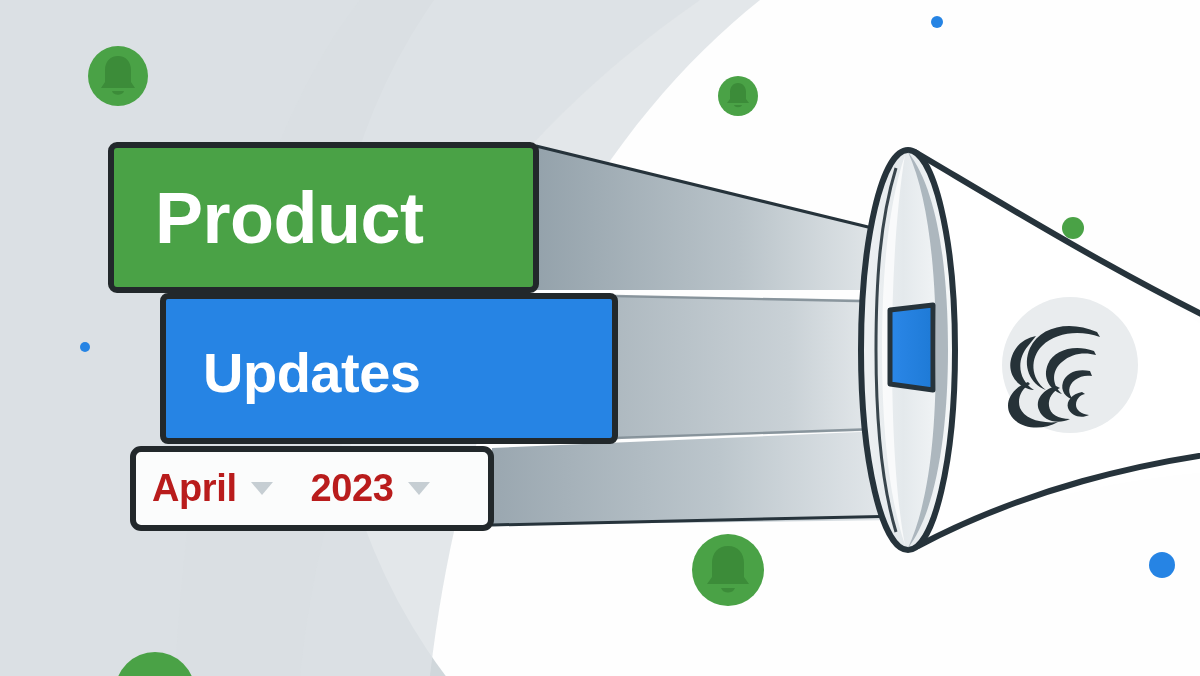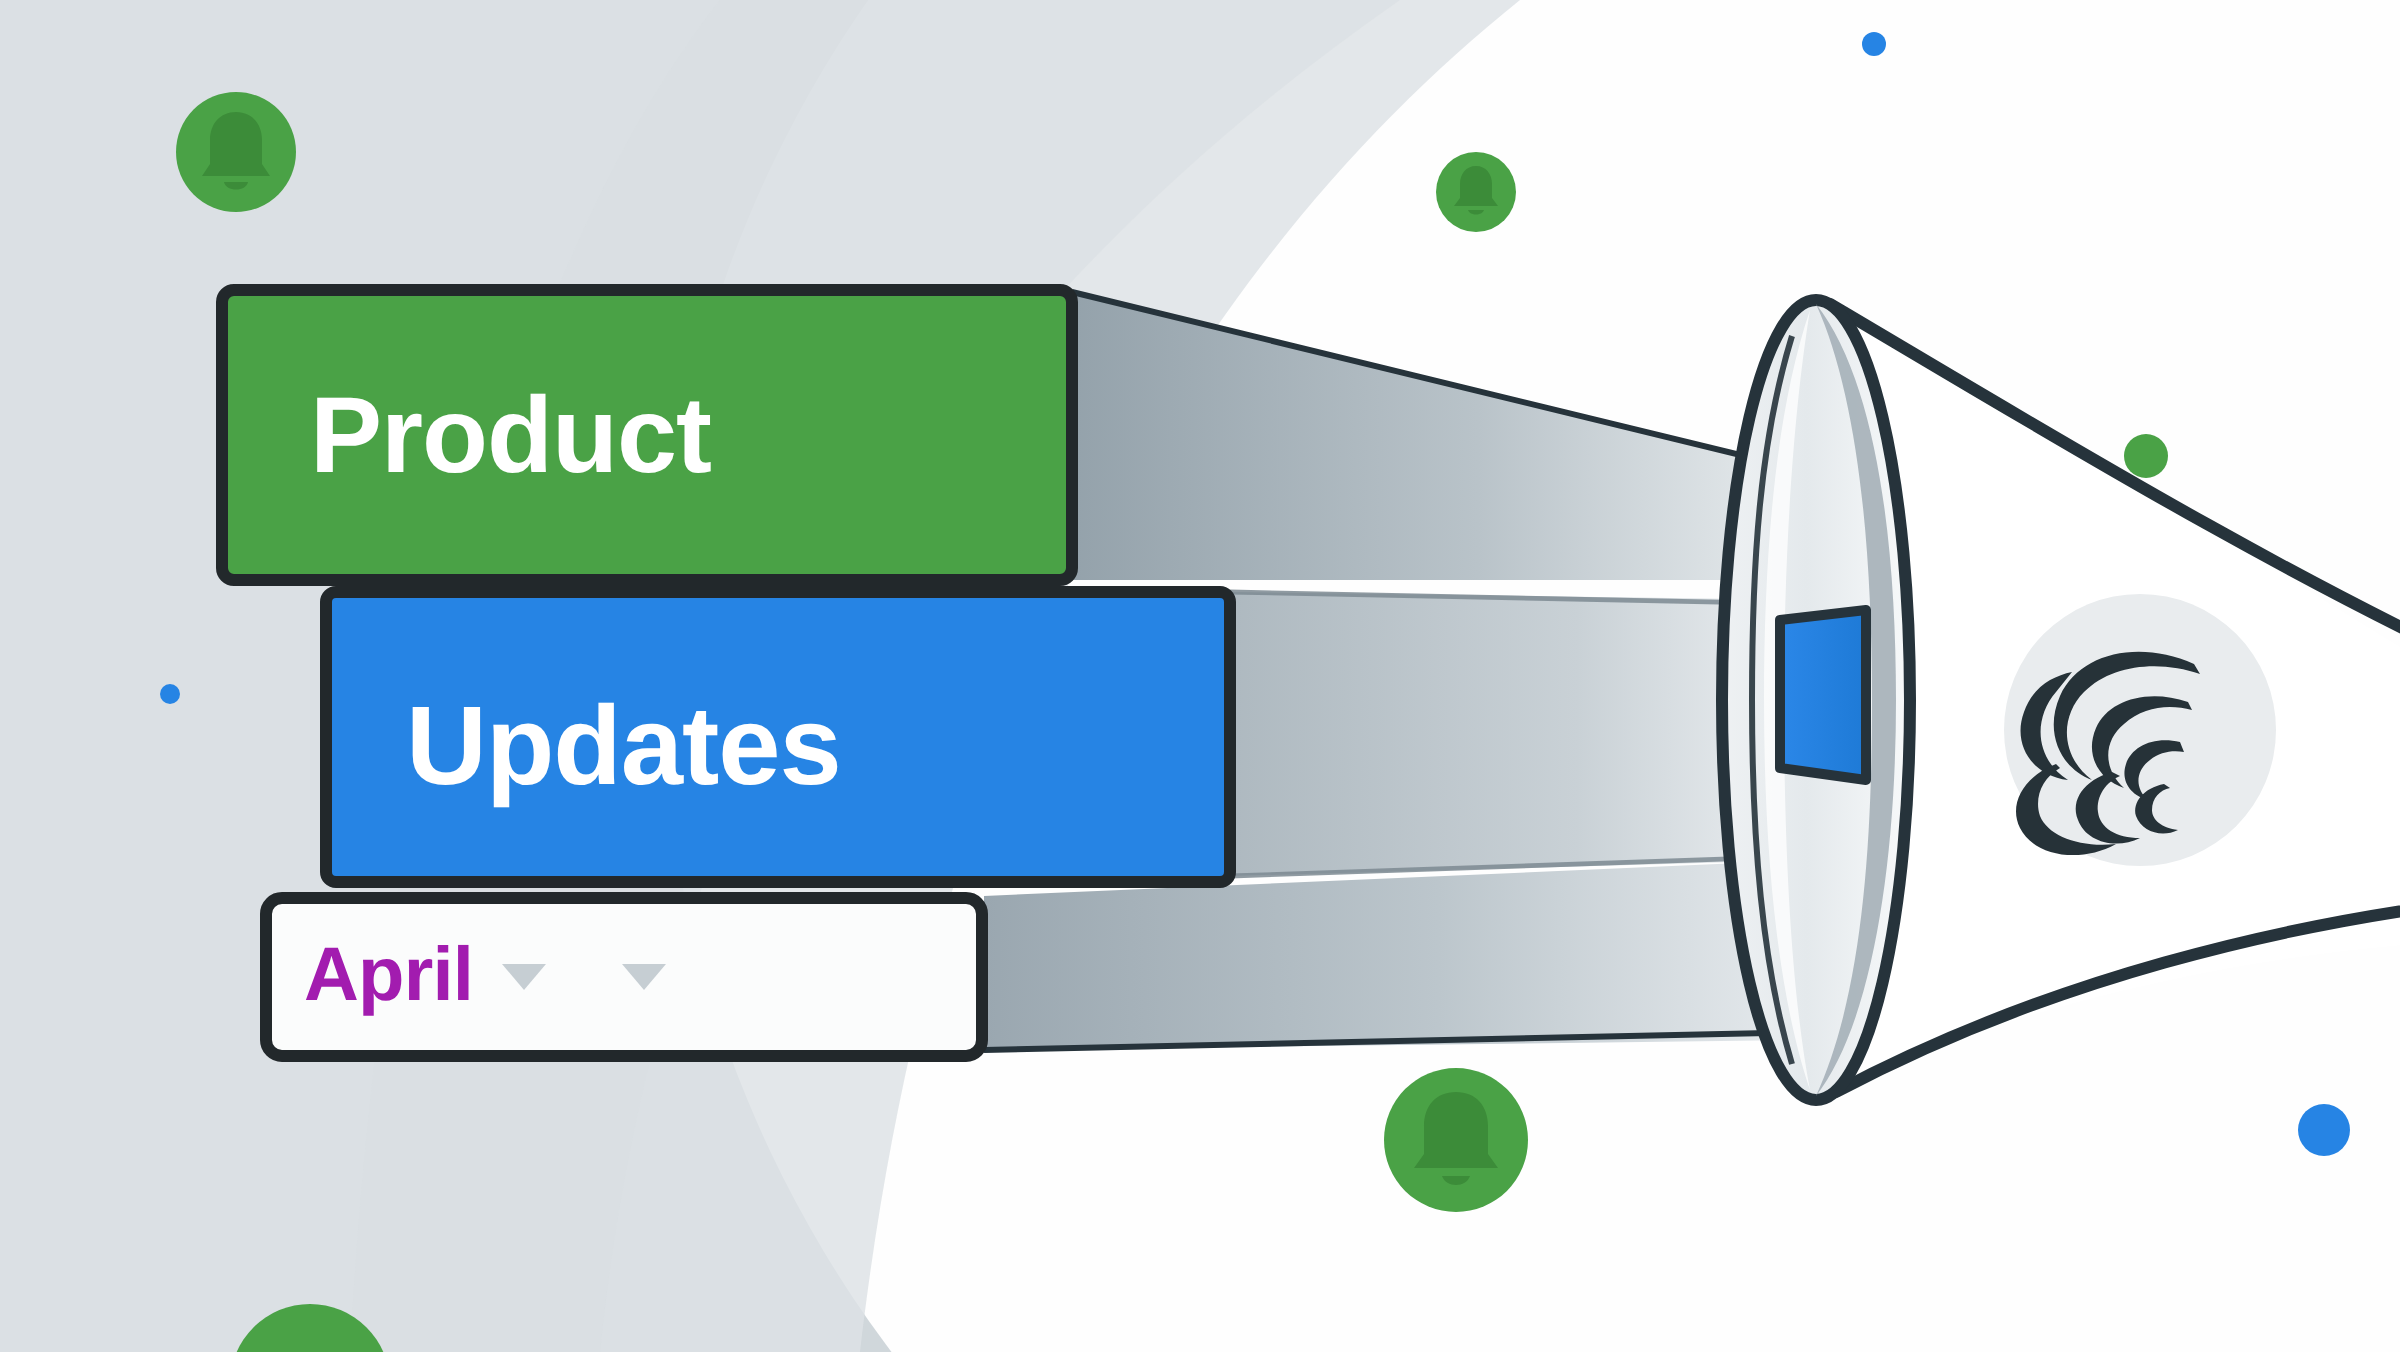--- a/index.html
+++ b/index.html
@@ -48,21 +48,21 @@
     letter-spacing: -0.5px;
     white-space: nowrap;
     user-select: none;
   }
 
   #product-label {
     left: 155px;
     top: 168px;
     width: 360px;
     height: 100px;
-    font-size: 54px;
+    font-size: 72px;
   }
 
   #updates-label {
     left: 203px;
     top: 322px;
     width: 380px;
     height: 100px;
     font-size: 56px;
   }
 
@@ -79,21 +79,21 @@
 
   .date-field {
     display: flex;
     align-items: center;
     gap: 14px;
     cursor: pointer;
   }
   .date-value {
     font-size: 38px;
     font-weight: bold;
-    color: #a21caf;
+    color: #b91c1c;
     letter-spacing: -0.4px;
     user-select: none;
   }
   .caret {
     width: 0;
     height: 0;
     border-left: 11px solid transparent;
     border-right: 11px solid transparent;
     border-top: 13px solid #c6ced3;
     cursor: pointer;
@@ -260,19 +260,20 @@
     <div class="card-label" id="updates-label">Updates</div>
 
     <div id="date-row">
 
       <div class="date-field" id="month-field">
         <span class="date-value">April</span>
         <span class="caret"></span>
       </div>
 
       <div class="date-field" id="year-field">
+        <span class="date-value">2023</span>
         <span class="caret"></span>
       </div>
 
     </div>
   </div>
 
 </div>
 
 </body></html>

